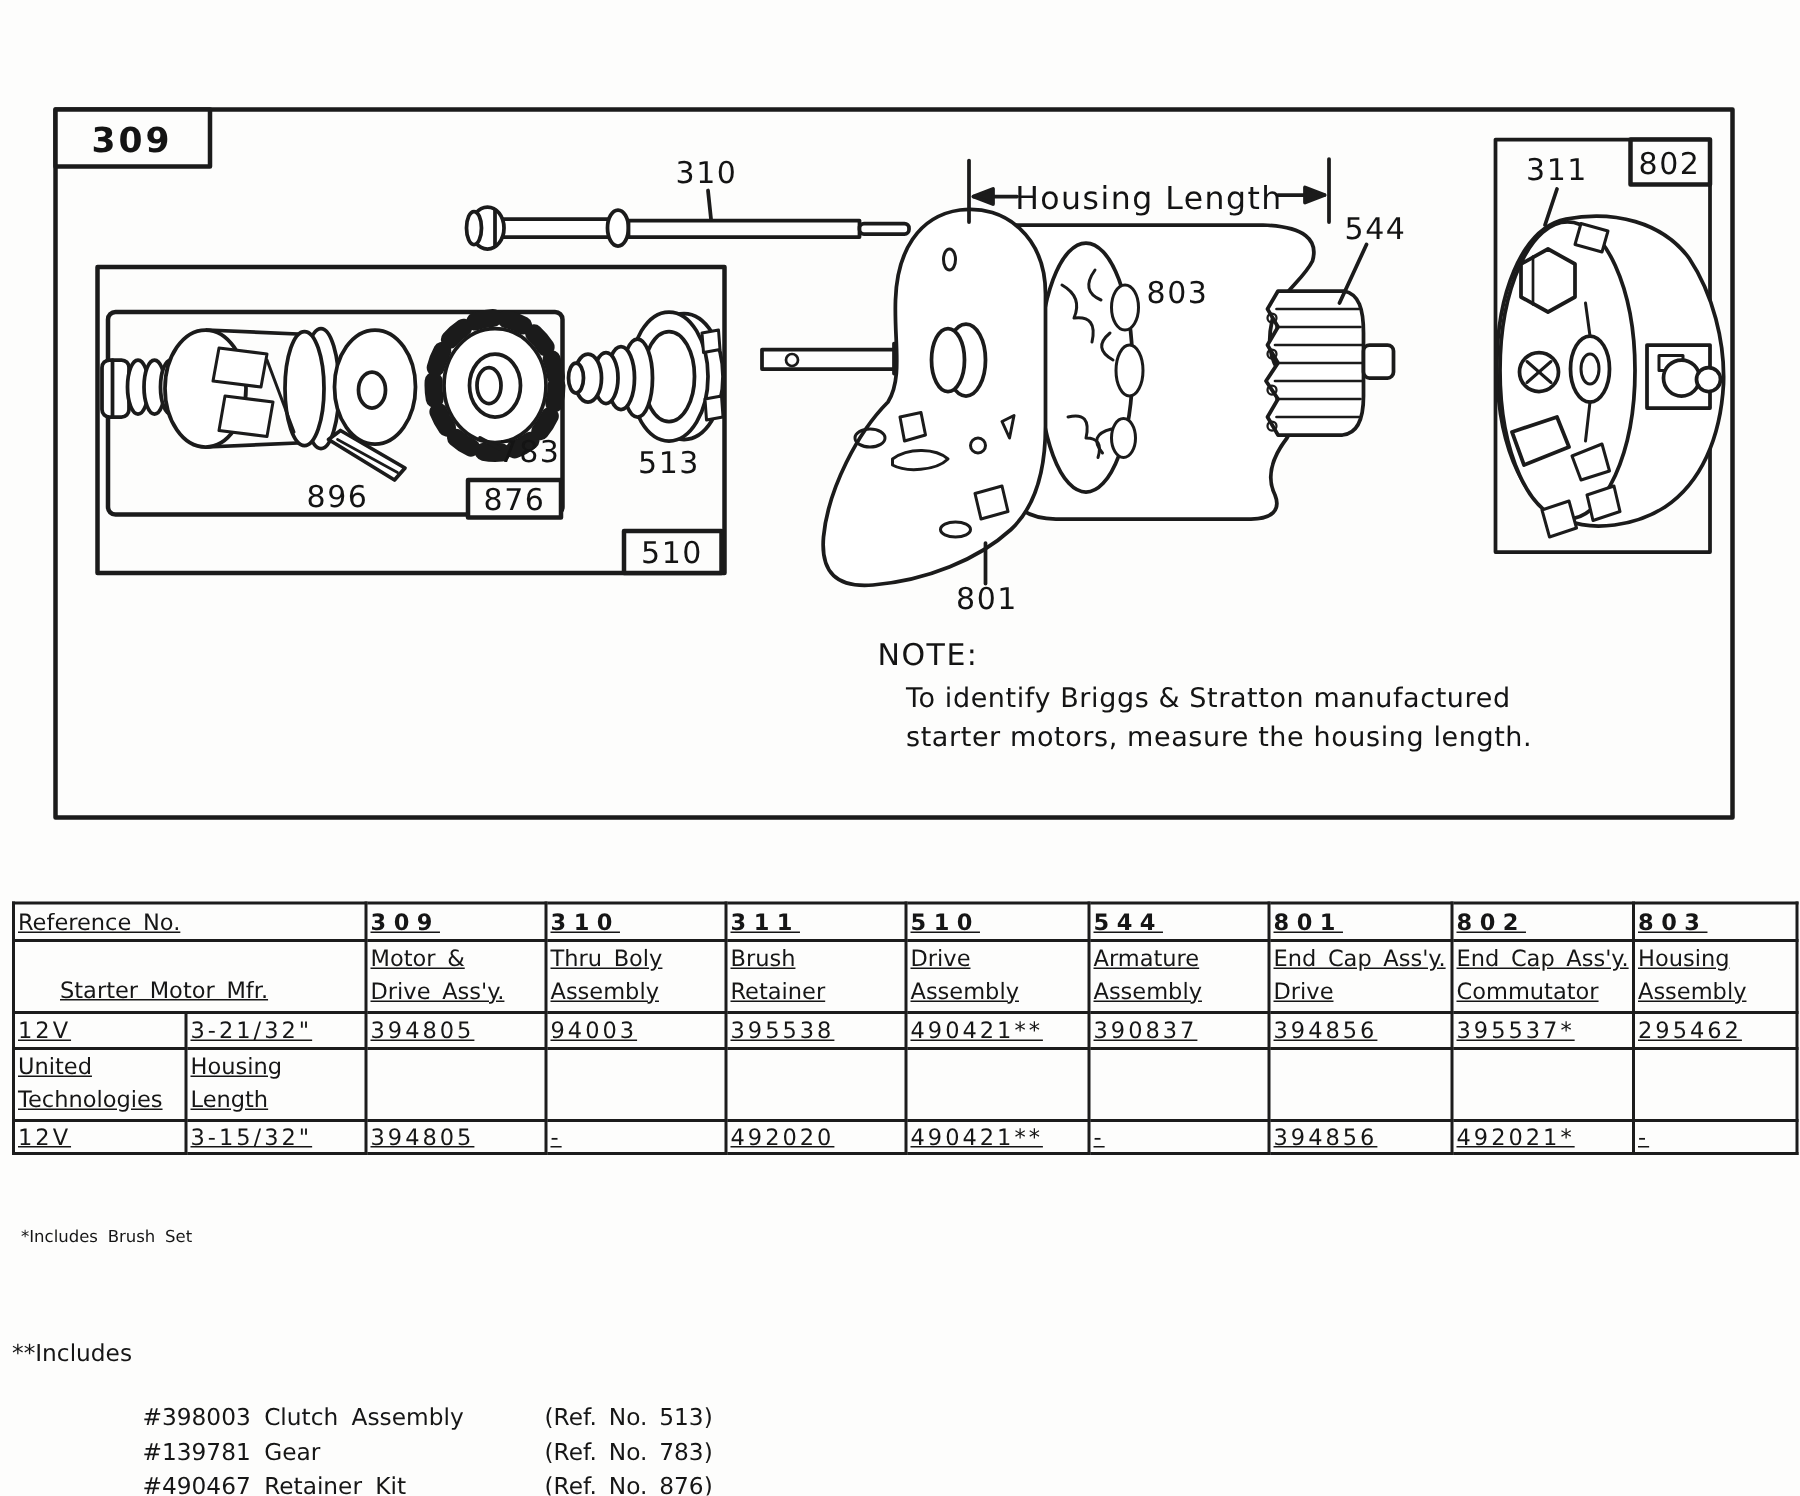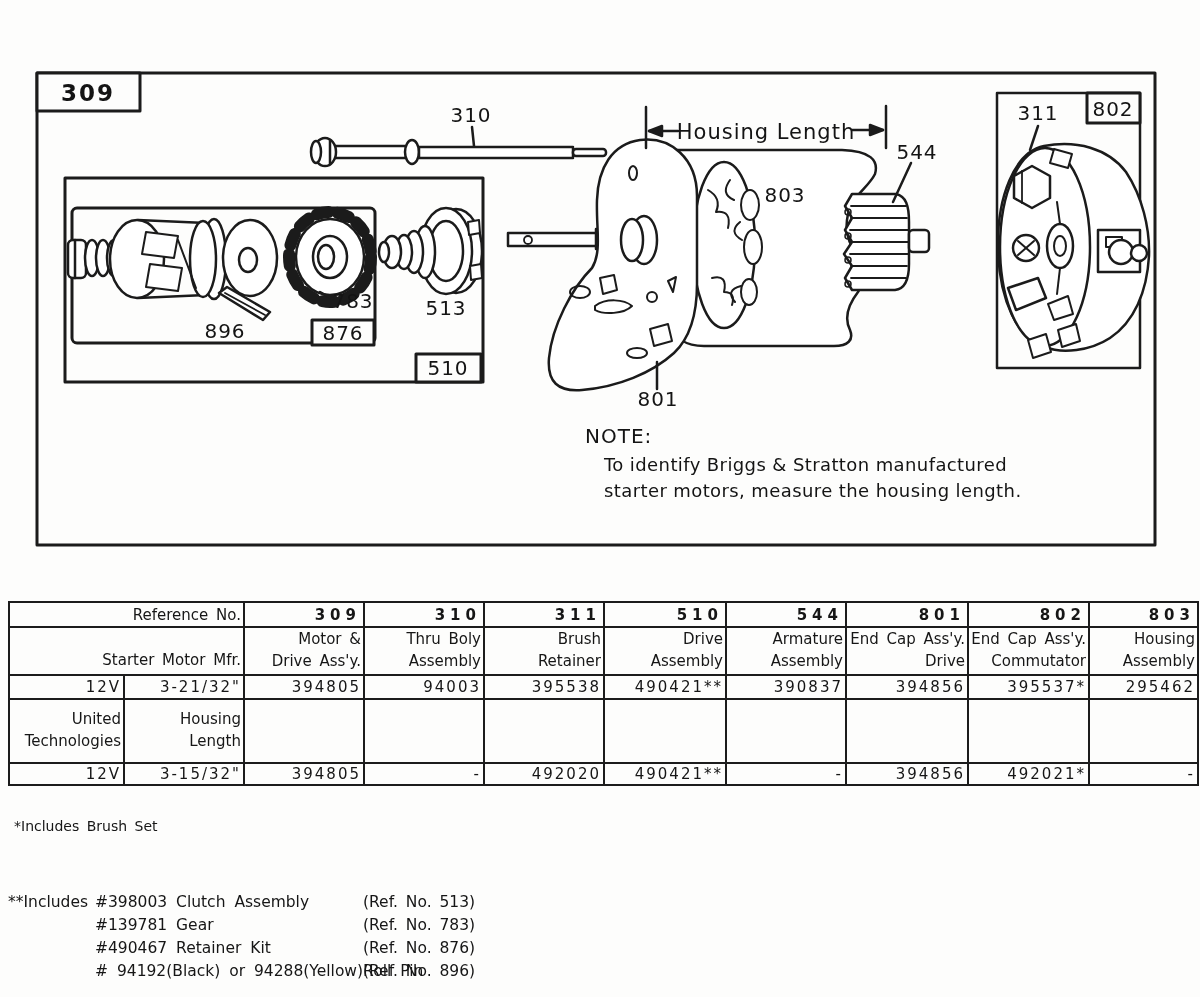--- a/index.html
+++ b/index.html
@@ -15,39 +15,39 @@
   .dim-label{font-size:21px;letter-spacing:1px;}
   .note-head{font-size:20px;letter-spacing:1px;}
   .note-line{font-size:18px;letter-spacing:.4px;}
 
   #parts-table{
     position:absolute;left:8px;top:601px;width:1189px;
     border-collapse:collapse;table-layout:fixed;
     font-size:15px;
   }
   #parts-table td{
-    border:2.5px solid #1c1c1c;text-align:right;vertical-align:middle;
-    padding:1px 2px;word-spacing:3px;overflow:hidden;
+    border:2.5px solid #1c1c1c;text-align:left;vertical-align:middle;
+    padding:1px 2px;word-spacing:3px;overflow:hidden;text-decoration:underline;
   }
   .c-refno{font-size:15px;}
   .c-refnum{font-weight:bold;letter-spacing:5px;font-size:15px;}
   .c-mfrhdr{vertical-align:bottom !important;padding-bottom:5px !important;padding-left:30px !important;border-radius:11px;}
   .pre{white-space:pre-line;line-height:1.45;}
   .c-val{letter-spacing:2px;}
 
   .fn-single{
-    position:absolute;left:14px;top:818px;font-size:14px;word-spacing:3px;
+    position:absolute;left:14px;top:818px;font-size:11px;word-spacing:3px;
   }
   .fn-block{
     position:absolute;left:8px;top:891px;font-size:15.5px;
   }
   .fn-label{position:absolute;left:0;top:2px;word-spacing:2px;}
   .fn-rows{margin-left:87px;}
   .fn-row{height:23px;line-height:23px;white-space:nowrap;}
-  .fn-part{display:inline-block;width:268px;word-spacing:4px;}
+  .fn-part{display:inline-block;width:268px;word-spacing:4px;margin-top:43px;}
   .fn-ref{display:inline-block;word-spacing:3px;}
 </style>
 </head>
 <body>
 
 <svg width="1200" height="565" viewBox="0 0 1200 565">
   <g stroke="#1b1b1b" stroke-width="2.5" fill="none" stroke-linecap="round" stroke-linejoin="round">
 
     <rect x="37" y="73" width="1118" height="472" stroke-width="3" fill="#fdfdfc"></rect>
 
@@ -283,21 +283,21 @@
     <td class="c-val">3-21/32"</td>
     <td class="c-val">394805</td>
     <td class="c-val">94003</td>
     <td class="c-val">395538</td>
     <td class="c-val">490421**</td>
     <td class="c-val">390837</td>
     <td class="c-val">394856</td>
     <td class="c-val">395537*</td>
     <td class="c-val">295462</td>
   </tr>
-  <tr style="height:64px">
+  <tr style="height:48px">
     <td class="pre">United
 Technologies</td>
     <td class="pre">Housing
 Length</td>
     <td></td>
     <td></td>
     <td></td>
     <td></td>
     <td></td>
     <td></td>

